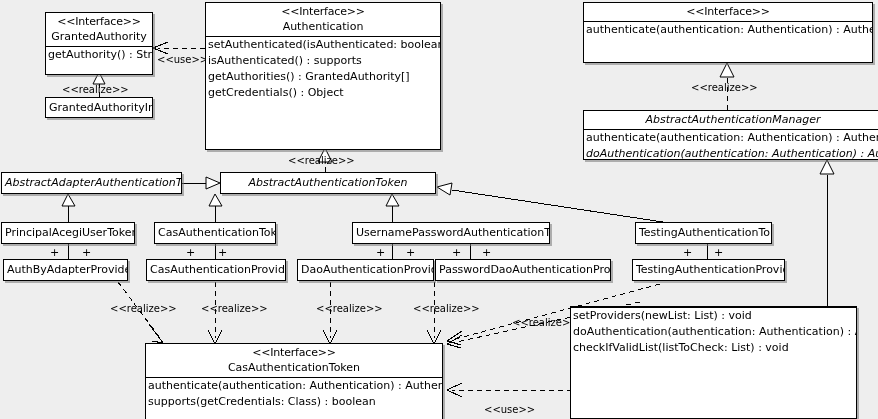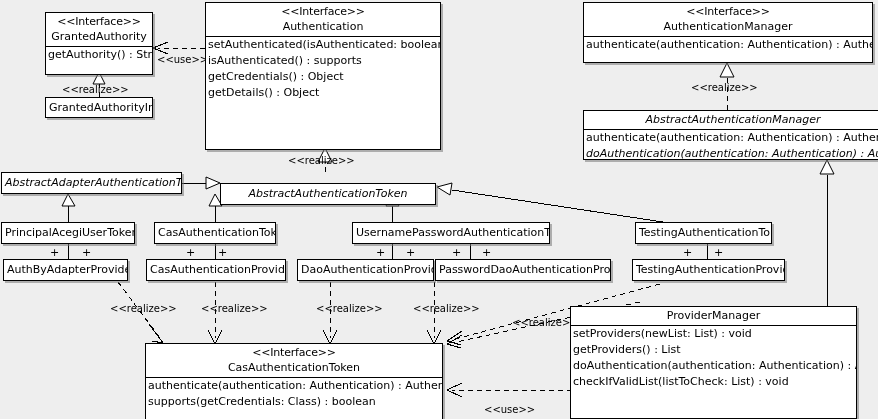--- a/index.html
+++ b/index.html
@@ -249,29 +249,28 @@
 
   <div class="uml-box" style="left:205px; top:2px; width:236px; height:148px;">
     <div class="uml-head">
       <span class="stereo">&lt;&lt;Interface&gt;&gt;</span>
       <span class="cname">Authentication</span>
     </div>
     <div class="uml-sep"></div>
     <div class="uml-members">
       <span class="member">setAuthenticated(isAuthenticated: boolean) : void</span>
       <span class="member">isAuthenticated() : supports</span>
+      <span class="member">getAuthorities() : GrantedAuthority[]</span>
       <span class="member">getCredentials() : Object</span>
-      <span class="member">getDetails() : Object</span>
     </div>
   </div>
 
   <div class="uml-box" style="left:583px; top:2px; width:290px; height:61px;">
     <div class="uml-head">
       <span class="stereo">&lt;&lt;Interface&gt;&gt;</span>
-      <span class="cname">AuthenticationManager</span>
     </div>
     <div class="uml-sep"></div>
     <div class="uml-members">
       <span class="member">authenticate(authentication: Authentication) : Authentication</span>
     </div>
   </div>
 
   <div class="uml-box" style="left:583px; top:110px; width:300px; height:50px;">
     <div class="uml-head">
       <span class="cname italic">AbstractAuthenticationManager</span>
@@ -282,21 +281,21 @@
       <span class="member italic">doAuthentication(authentication: Authentication) : Authentication</span>
     </div>
   </div>
 
   <div class="uml-box simple" style="left:1px; top:172px; width:181px; height:22px;">
     <div class="uml-head">
       <span class="cname italic">AbstractAdapterAuthenticationToken</span>
     </div>
   </div>
 
-  <div class="uml-box simple" style="left:220px; top:172px; width:216px; height:22px;margin-top:11px;">
+  <div class="uml-box simple" style="left:220px; top:172px; width:216px; height:22px;">
     <div class="uml-head">
       <span class="cname italic">AbstractAuthenticationToken</span>
     </div>
   </div>
 
   <div class="uml-box simple" style="left:1px; top:222px; width:134px; height:22px;">
     <div class="uml-head">
       <span class="cname">PrincipalAcegiUserToken</span>
     </div>
   </div>
@@ -355,25 +354,21 @@
       <span class="cname">CasAuthenticationToken</span>
     </div>
     <div class="uml-sep"></div>
     <div class="uml-members">
       <span class="member">authenticate(authentication: Authentication) : Authentication</span>
       <span class="member">supports(getCredentials: Class) : boolean</span>
     </div>
   </div>
 
   <div class="uml-box" style="left:570px; top:306px; width:287px; height:113px;">
-    <div class="uml-head">
-      <span class="cname">ProviderManager</span>
-    </div>
     <div class="uml-sep"></div>
     <div class="uml-members">
       <span class="member">setProviders(newList: List) : void</span>
-      <span class="member">getProviders() : List</span>
       <span class="member">doAuthentication(authentication: Authentication) : Authentication</span>
       <span class="member">checkIfValidList(listToCheck: List) : void</span>
     </div>
   </div>
 
 </div>
 
 </body></html>

